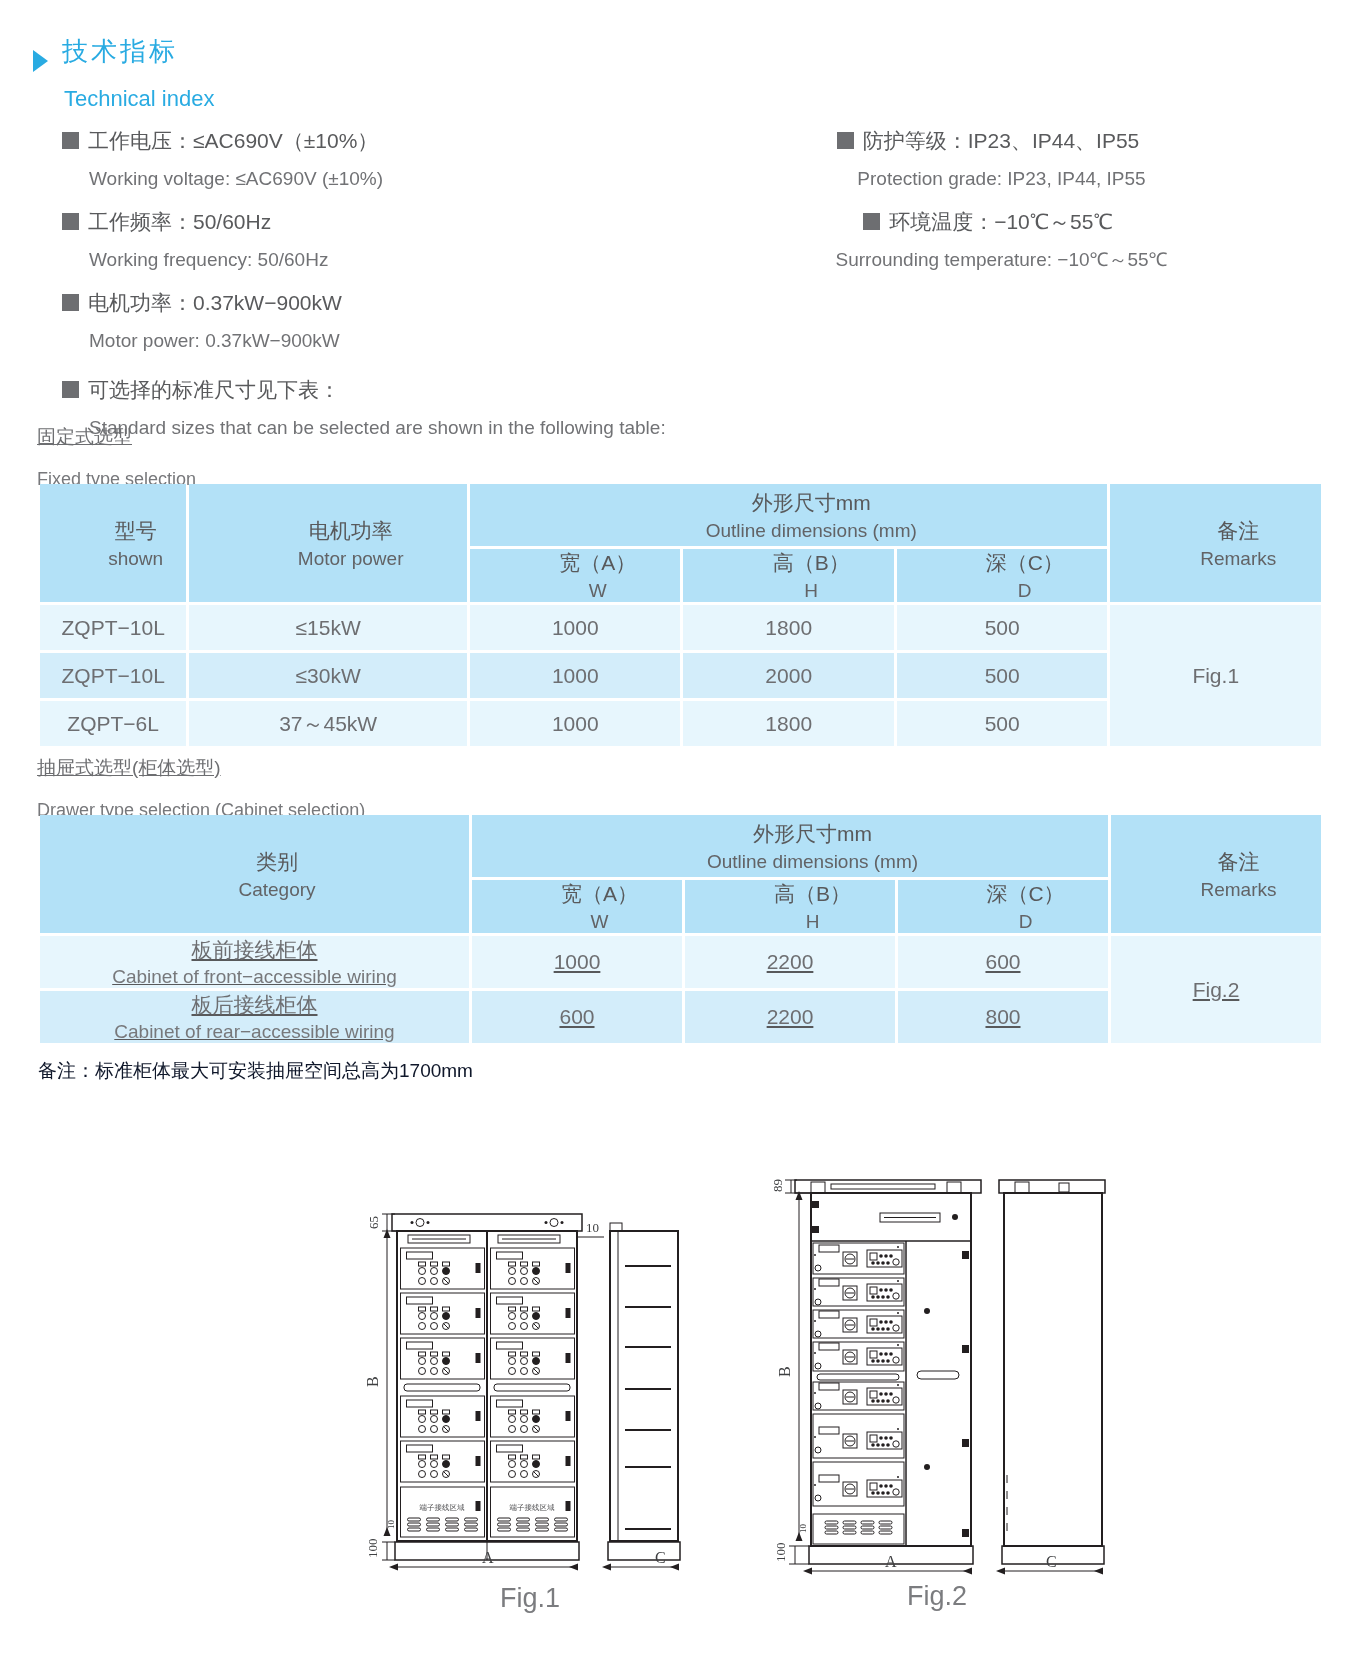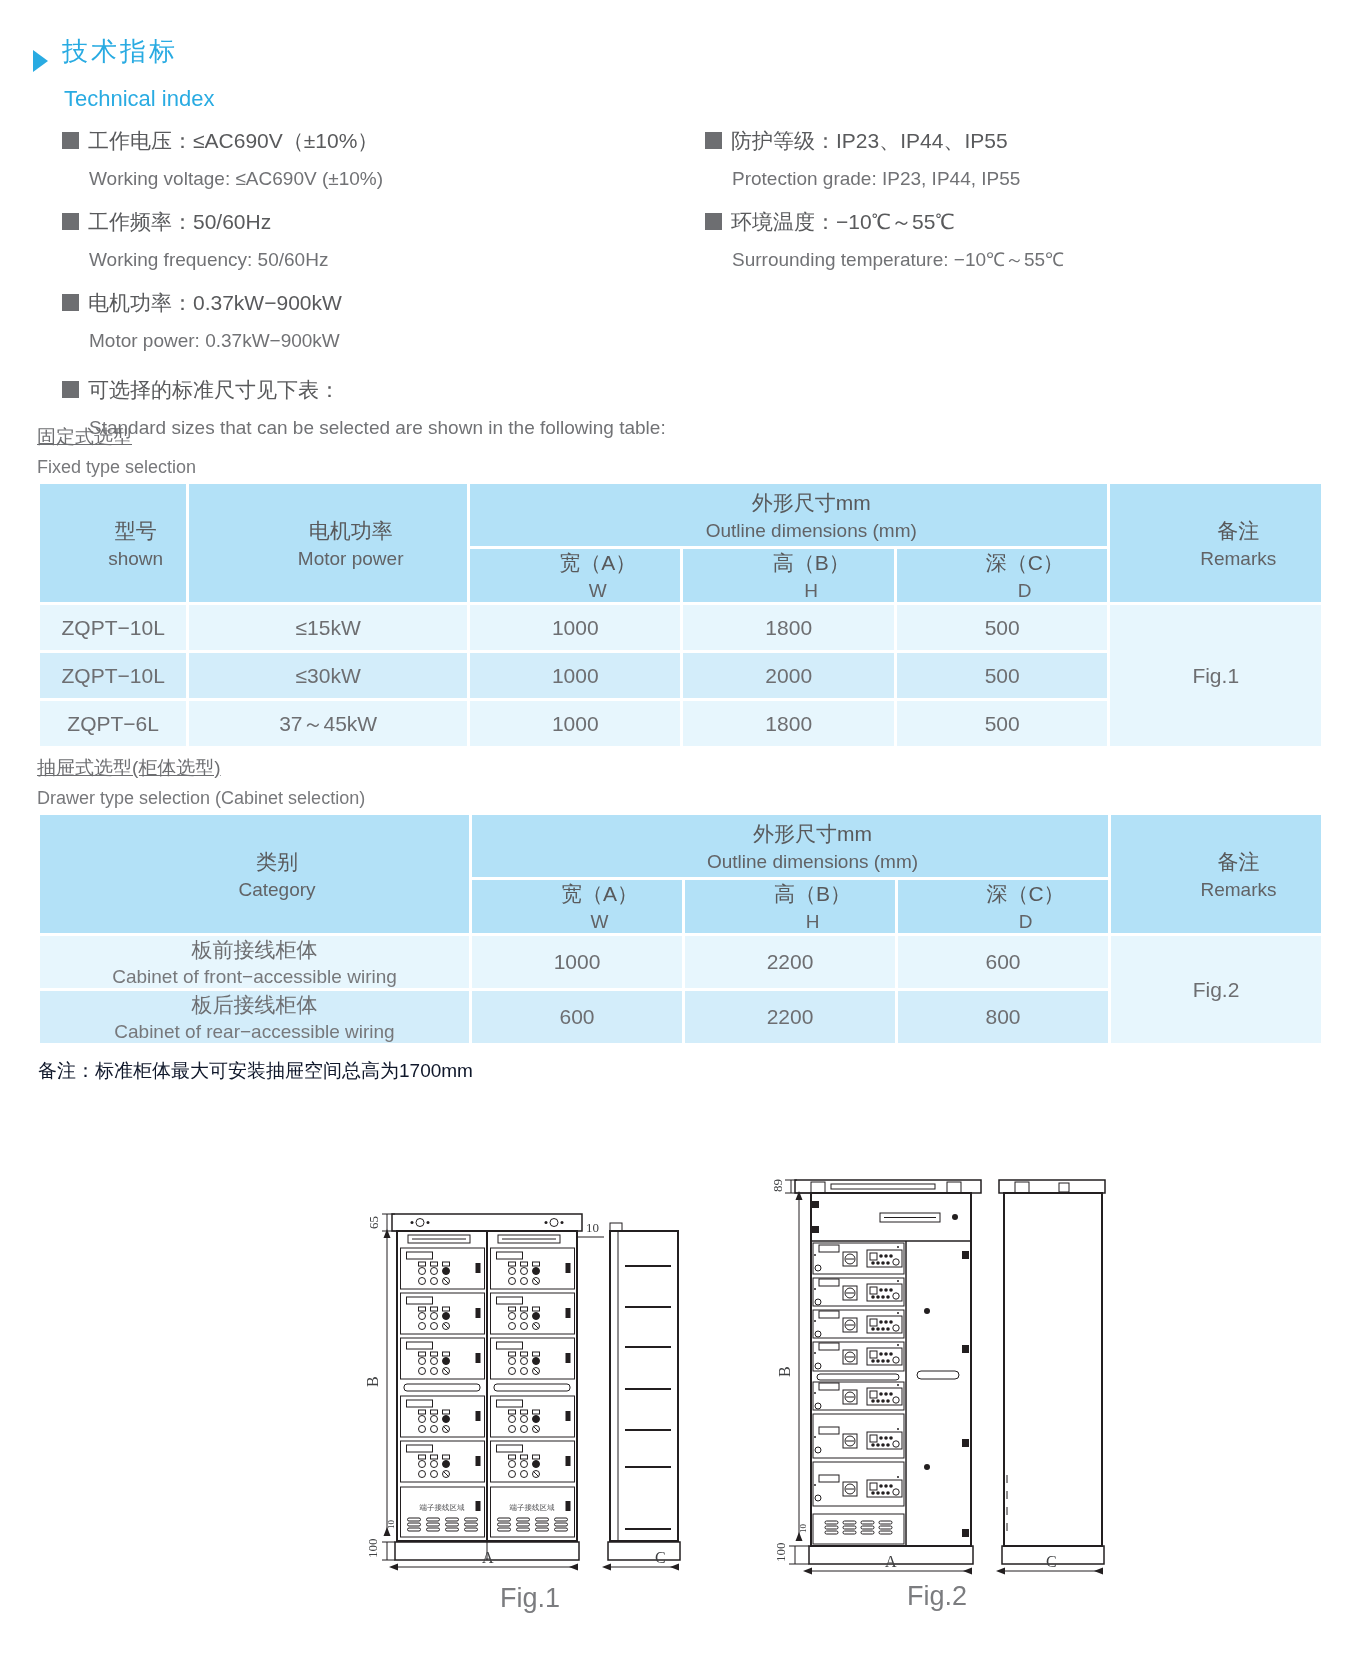--- a/index.html
+++ b/index.html
@@ -10,48 +10,48 @@
   }
   
   .arrow-icon { position:absolute; left:33px; top:50px; width:0; height:0;
     border-left:15px solid #29abe2; border-top:11px solid transparent; border-bottom:11px solid transparent; }
   .title-zh { position:absolute; left:62px; top:34px; font-size:26px; color:#29abe2; letter-spacing:3px; }
   .title-en { position:absolute; left:64px; top:86px; font-size:22px; color:#29abe2; }
 
   
   .spec-col { position:absolute; top:128px; }
   .spec-col.left  { left:62px;  width:620px; }
-  .spec-col.right { left:705px; width:620px; }
+  .spec-col.right { left:678px; width:620px;text-align:center; }
   .spec-item { margin-bottom:14px; }
   .spec-item.gap-top { margin-top:24px; }
   .spec-zh { font-size:21px; color:#595a5c; line-height:26px; }
   .bullet { display:inline-block; width:17px; height:17px; background:#6d6e71; margin-right:9px; vertical-align:-1px; }
   .spec-en { font-size:19px; color:#717275; margin:13px 0 18px 27px; line-height:24px; }
 
   
   .section-label { position:absolute; left:37px; }
   .section-label .zh { font-size:19px; color:#6d6e71; text-decoration:underline; }
-  .section-label .en { font-size:18px; color:#77787b; margin-top:7px; }
+  .section-label .en { font-size:18px; color:#77787b; margin-top:19px; }
   #sec-fixed  { top:424px; }
   #sec-drawer { top:755px; }
 
   
   table.spec-table { position:absolute; left:37px; width:1287px; border-collapse:separate; border-spacing:3px; table-layout:fixed; }
   #table-fixed  { top:481px; }
   #table-drawer { top:812px; }
   .spec-table th, .spec-table td { text-align:center; vertical-align:middle; font-weight:normal; }
   .spec-table th { background:#b3e1f7; color:#58595b; font-size:21px;padding-left:45px; }
   .th-en { font-size:19px; color:#626366; margin-top:3px; }
   .h-top { height:62px; }
   .h-sub { height:52px; }
   .spec-table td { font-size:21px; color:#6d6e71; background:#e7f6fd; }
   tr.row-a > td { background:#e7f6fd; }
   tr.row-b > td { background:#d3edfa; }
   .body-row { height:45px; }
-  .body-row-tall { height:44px; }
+  .body-row-tall { height:44px;text-decoration:underline; }
   td.remarks-cell { background:#e2f4fc; font-size:21px; color:#6d6e71; }
   .cat-en { font-size:19px; color:#77787b; margin-top:2px; }
 
   
   .note-block { position:absolute; left:38px; top:1058px; }
   .note-zh { font-size:19px; color:#0f172a; }
   .note-en { font-size:19px; color:#77787b; margin-top:8px; }
 
   
   .fig-svg { position:absolute; }

